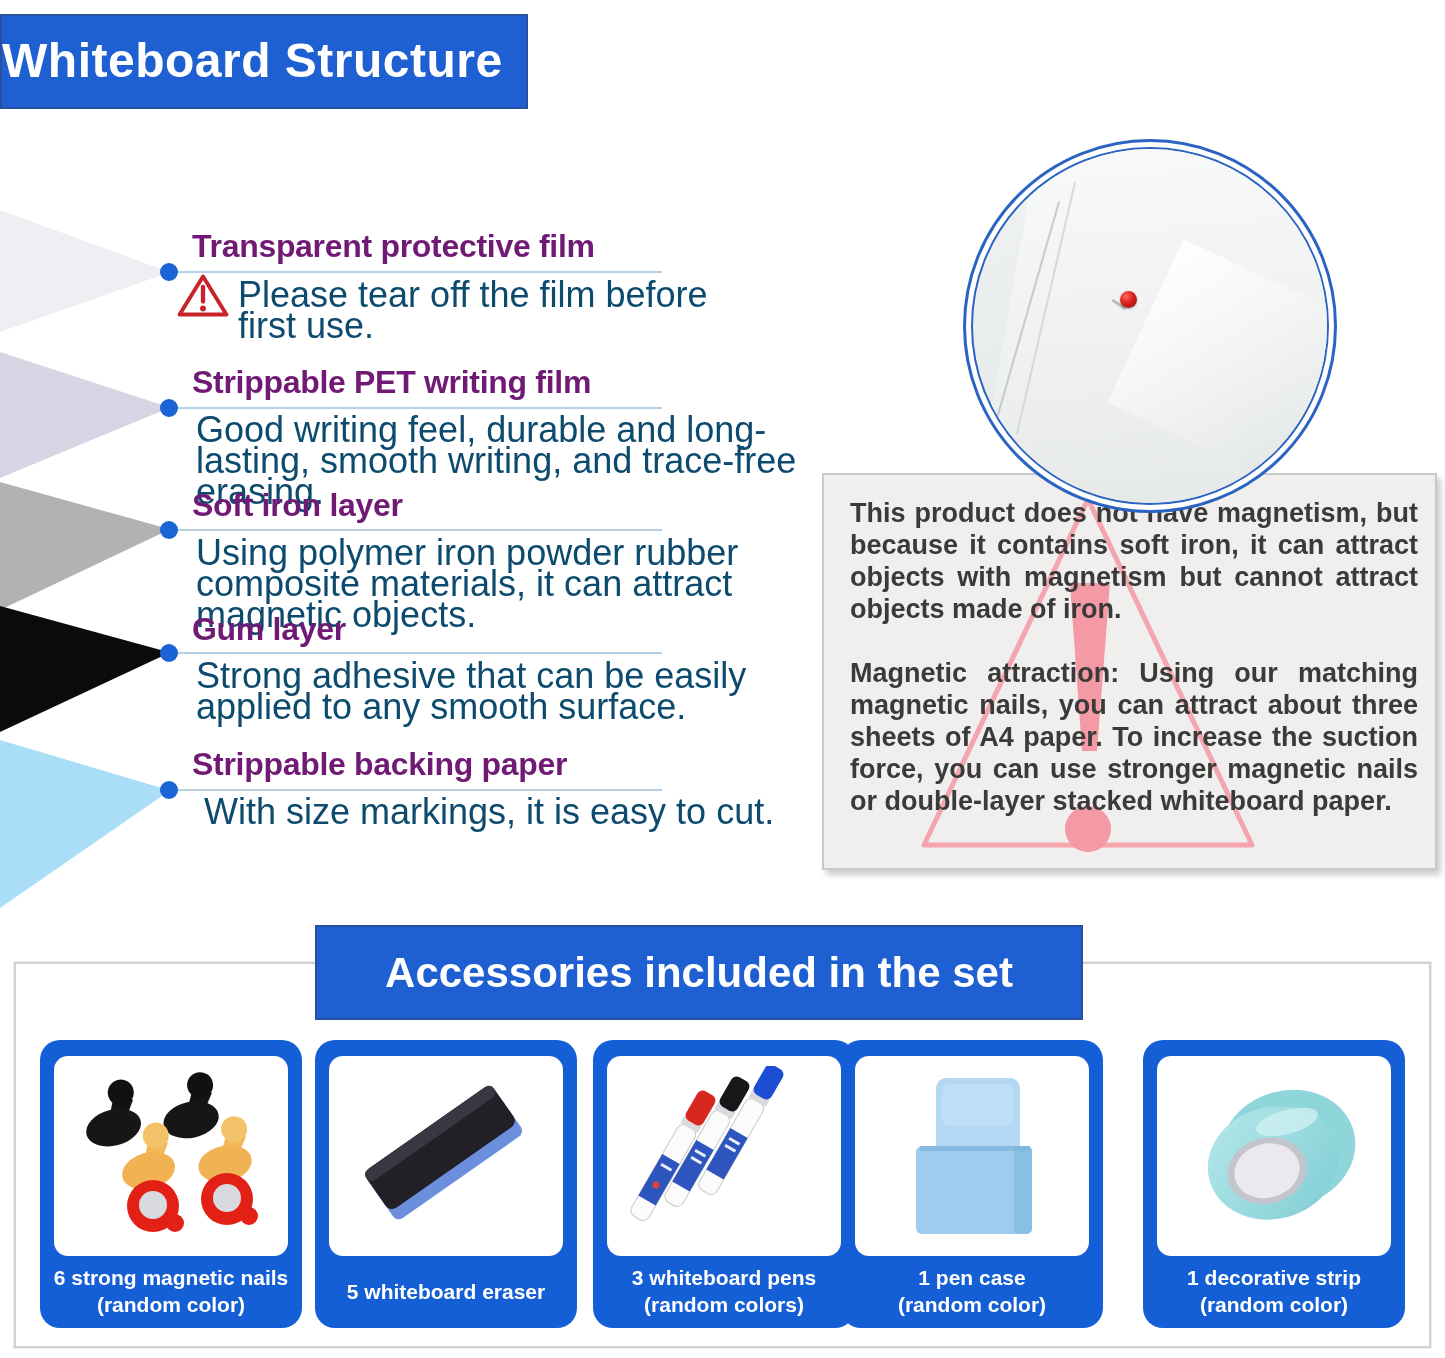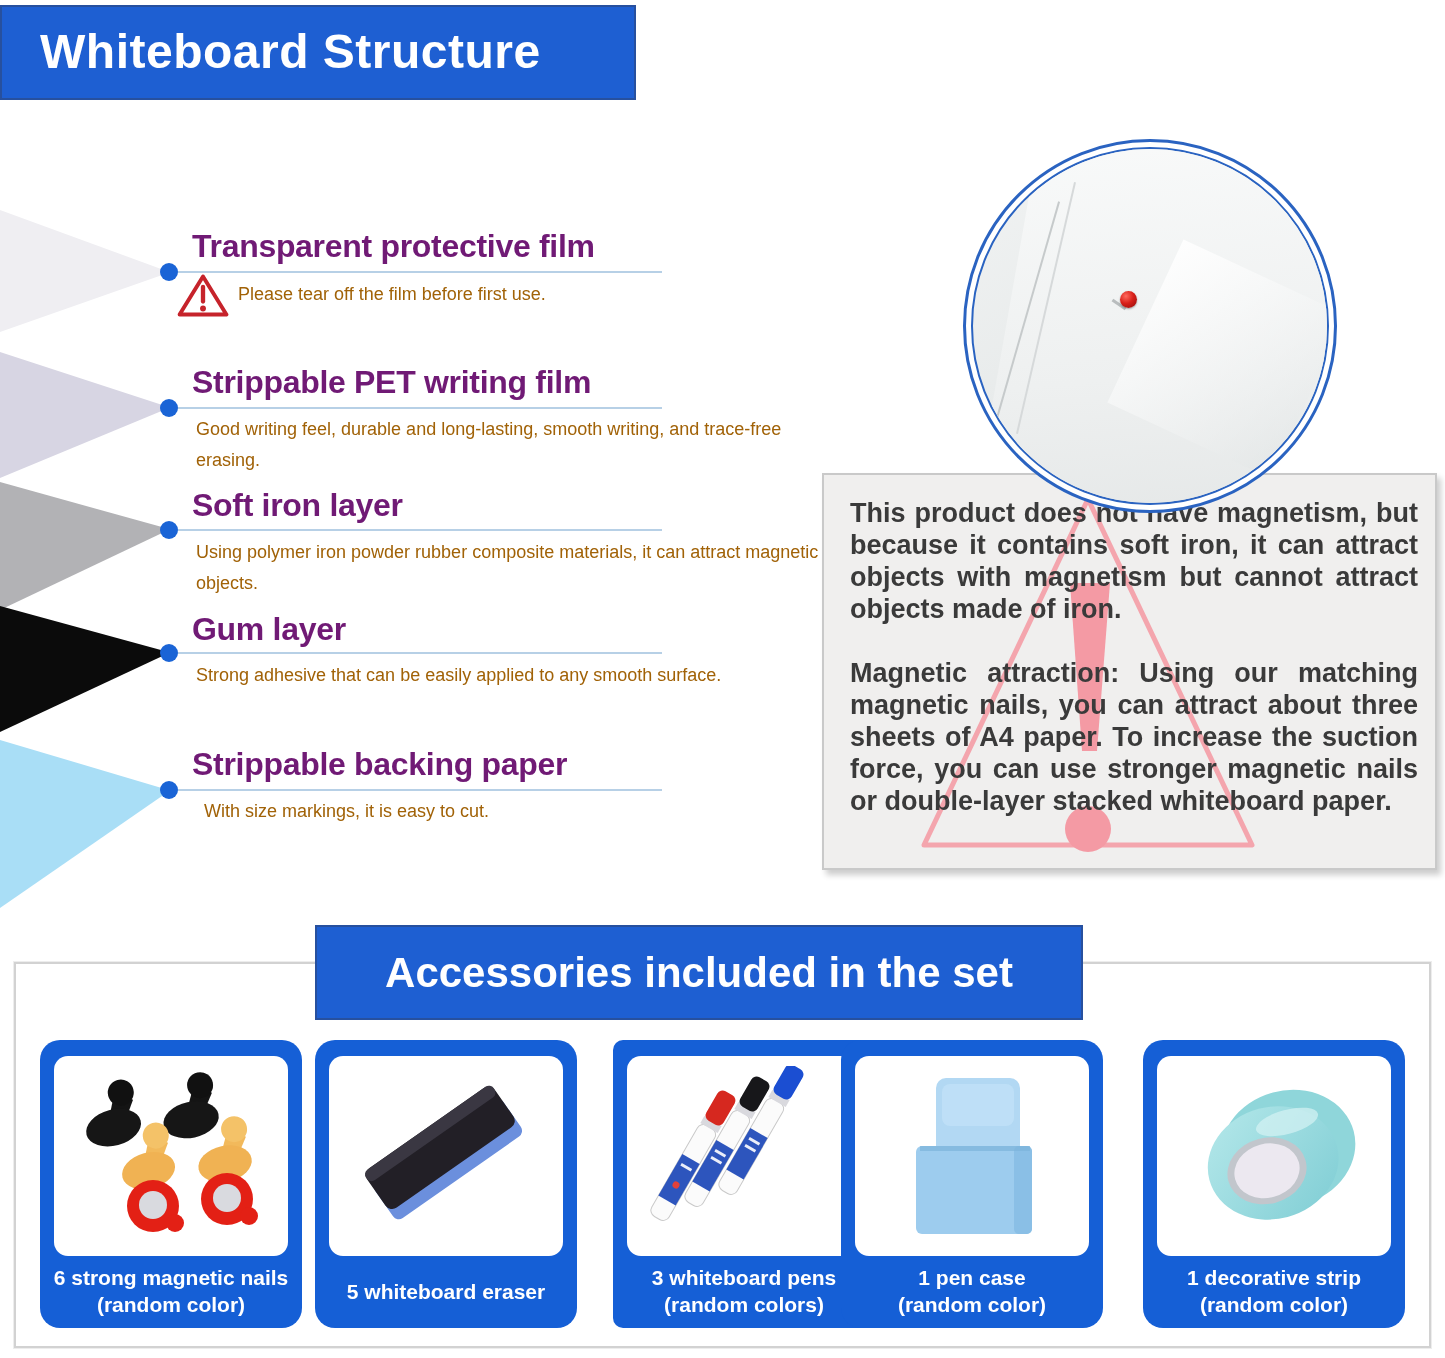--- a/index.html
+++ b/index.html
@@ -1,36 +1,36 @@
 <!DOCTYPE html>
 <html><head>
 <meta charset="utf-8">
 <style>
   html,body{margin:0;padding:0;background:#ffffff;}
   body{font-family:"Liberation Sans", sans-serif;}
   .canvas{position:relative;width:1445px;height:1358px;background:#ffffff;overflow:hidden;}
 
   
   .banner{position:absolute;background:#1e5fd2;border:2px solid #27509e;box-sizing:border-box;color:#fff;font-weight:700;}
-  .banner.top{left:0;top:5px;width:636px;height:95px;font-size:48px;line-height:89px;padding-left:38px;letter-spacing:.5px;}
+  .banner.top{left:0;top:14px;width:528px;height:95px;font-size:48px;line-height:89px;letter-spacing:.5px;}
   .banner.accessories{left:315px;top:925px;width:768px;height:95px;font-size:42px;display:flex;align-items:center;justify-content:center;z-index:6;}
 
   
   .tri{position:absolute;left:0;width:170px;}
   .tri.t0{top:210px;height:122px;clip-path:polygon(0 0,100% 51%,0 100%);}
   .tri.t1{top:352px;height:126px;clip-path:polygon(0 0,100% 44%,0 100%);}
   .tri.t2{top:482px;height:128px;clip-path:polygon(0 0,100% 37%,0 100%);}
   .tri.t3{top:606px;height:126px;clip-path:polygon(0 0,100% 37%,0 100%);}
   .tri.t4{top:740px;height:168px;clip-path:polygon(0 0,100% 30%,0 100%);}
 
   .dot{position:absolute;left:160px;width:18px;height:18px;border-radius:50%;background:#1a64d6;}
   .rule{position:absolute;left:178px;width:484px;height:2px;background:#b7d0e6;}
 
   .sec-h{position:absolute;left:192px;font-size:32px;font-weight:700;color:#701a75;letter-spacing:-.3px;white-space:nowrap;}
-  .sec-b{position:absolute;font-size:18px;line-height:31px;color:#a16207;}
+  .sec-b{position:absolute;font-size:36px;line-height:31px;color:#0c4a6e;}
 
   
   .photo-circle{position:absolute;left:963px;top:139px;width:374px;height:374px;border-radius:50%;border:3px solid #2a63c1;box-sizing:border-box;background:#fff;z-index:4;}
   .photo-inner{position:absolute;left:5px;top:5px;right:5px;bottom:5px;border-radius:50%;border:2px solid #2a63c1;box-sizing:border-box;overflow:hidden;background:linear-gradient(150deg,#f1f3f3 0%,#e7eaea 55%,#dfe3e3 100%);}
   .sheet{position:absolute;left:36px;top:-40px;width:330px;height:430px;background:linear-gradient(165deg,#fbfcfc 0%,#eef0f0 60%,#e2e5e5 100%);transform:rotate(10deg);}
   .sheet-edge1{position:absolute;left:52px;top:48px;width:2px;height:240px;background:#c6cacb;transform:rotate(16deg);}
   .sheet-edge2{position:absolute;left:72px;top:30px;width:2px;height:258px;background:#d6d9da;transform:rotate(13deg);}
   .sheet-fold{position:absolute;right:10px;top:120px;width:180px;height:180px;background:linear-gradient(120deg,rgba(255,255,255,.9),rgba(222,226,226,.4));transform:rotate(25deg);}
   .pin-stem{position:absolute;left:138px;top:154px;width:16px;height:3px;background:#b9bdbe;transform:rotate(35deg);}
   .pin-ball{position:absolute;left:147px;top:142px;width:17px;height:17px;border-radius:50%;background:radial-gradient(circle at 35% 30%,#ff6a5e 0%,#d8201a 45%,#8e0b09 100%);box-shadow:0 1px 2px rgba(0,0,0,.35);}
@@ -40,21 +40,21 @@
   .note-watermark{position:absolute;left:88px;top:12px;z-index:0;}
   .note-p{position:absolute;left:26px;width:568px;font-size:27px;line-height:32px;font-weight:700;color:#3a3a3a;text-align:justify;z-index:1;}
   .note-p.p1{top:22px;}
   .note-p.p2{top:182px;}
 
   
   .acc-box{position:absolute;left:14px;top:962px;width:1417px;height:386px;background:#fff;border:2px solid #d2d2d2;outline:1px solid #ededed;box-sizing:border-box;z-index:1;}
   .card{position:absolute;top:1040px;width:262px;height:288px;background:#155fd6;border-radius:20px;z-index:5;}
   .card-media{position:absolute;left:14px;top:16px;width:234px;height:200px;background:#fff;border-radius:14px;display:flex;align-items:center;justify-content:center;overflow:hidden;}
   .card-label{position:absolute;left:0;top:222px;width:100%;height:58px;display:flex;flex-direction:column;align-items:center;justify-content:center;color:#fff;font-weight:700;font-size:21px;line-height:27px;text-align:center;}
-  .c0{left:40px;} .c1{left:315px;} .c2{left:613px;border-radius:10px;} .c3{left:841px;} .c4{left:1143px;}
+  .c0{left:40px;} .c1{left:315px;} .c2{left:593px;} .c3{left:841px;} .c4{left:1143px;}
 
   .warn-icon{position:absolute;left:177px;top:272px;}
 </style>
 </head>
 <body>
 
 <div class="canvas">
 
   <div class="banner top">
     <span>Whiteboard Structure</span>

